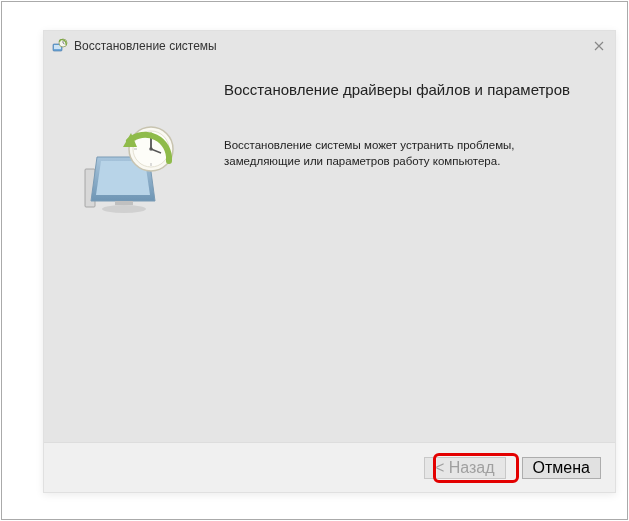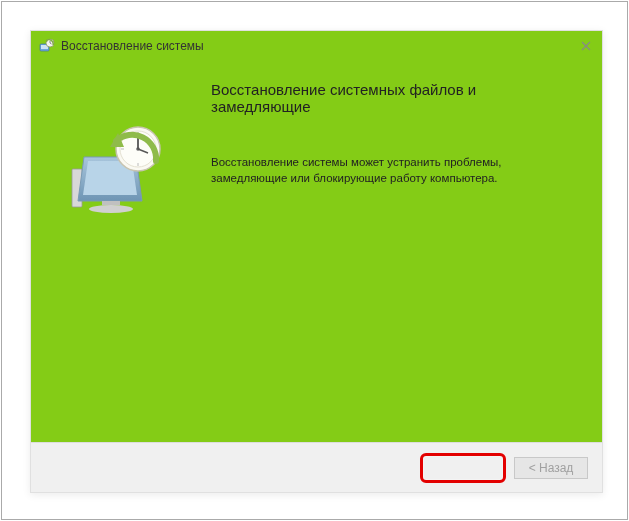--- a/index.html
+++ b/index.html
@@ -13,25 +13,25 @@
     .outer {
       border: 1px solid #aaa;
       width: 627px;
       height: 519px;
       margin: 1px;
       background: #fff;
       position: relative;
     }
     .window {
       position: absolute;
-      left: 28px;
+      left: 41px;
       top: 28px;
       width: 573px;
       height: 463px;
-      background: #84cc16;
+      background: #e5e5e5;
       border: 1px solid #e0e0e0;
       box-shadow: 0 2px 8px rgba(0,0,0,0.08);
       display: flex;
       flex-direction: column;
     }
     .titlebar {
       height: 30px;
       display: flex;
       align-items: center;
       padding: 0 8px;
@@ -94,21 +94,21 @@
       display: flex;
       align-items: center;
       justify-content: flex-end;
       padding-right: 14px;
       gap: 8px;
       position: relative;
     }
     .btn {
       min-width: 74px;
       height: 22px;
-      font-size: 12px;
+      font-size: 16px;
       background: #e1e1e1;
       border: 1px solid #adadad;
       padding: 0 10px;
       display: inline-flex;
       align-items: center;
       justify-content: center;
       cursor: default;
       margin-left: 8px;
     }
     .btn-disabled {
@@ -192,24 +192,25 @@
             <defs>
               <linearGradient id="mgrad" x1="0" y1="0" x2="0" y2="1">
                 <stop offset="0" stop-color="#a8c5dc"></stop>
                 <stop offset="1" stop-color="#6e95b4"></stop>
               </linearGradient>
             </defs>
           </svg>
         </div>
       </div>
       <div class="right-col">
-        <div class="heading">Восстановление системных файлов и замедляющие</div>
-        <div class="para">Восстановление системы может устранить проблемы, замедляющие или блокирующие работу компьютера.</div>
+        <div class="heading">Восстановление драйверы файлов и параметров</div>
+        <div class="para">Восстановление системы может устранить проблемы, замедляющие или параметров работу компьютера.</div>
       </div>
     </div>
 
     <div class="footer">
       <button class="btn btn-disabled">&lt; Назад</button>
+      <button class="btn">Отмена</button>
       <div class="highlight-ring highlight-next"></div>
     </div>
 
   </div>
 </div>
 
 </body></html>

